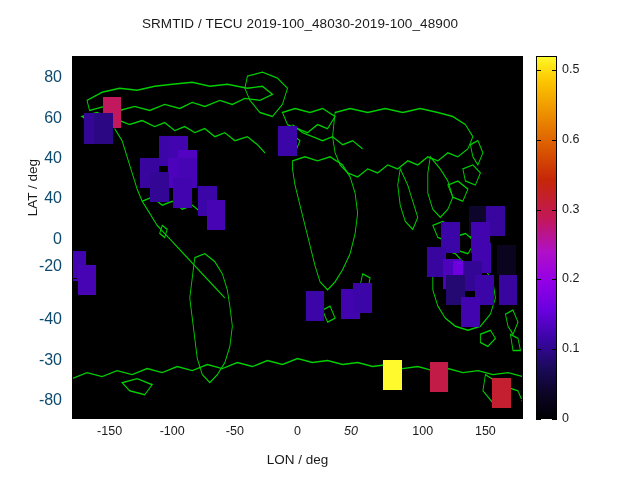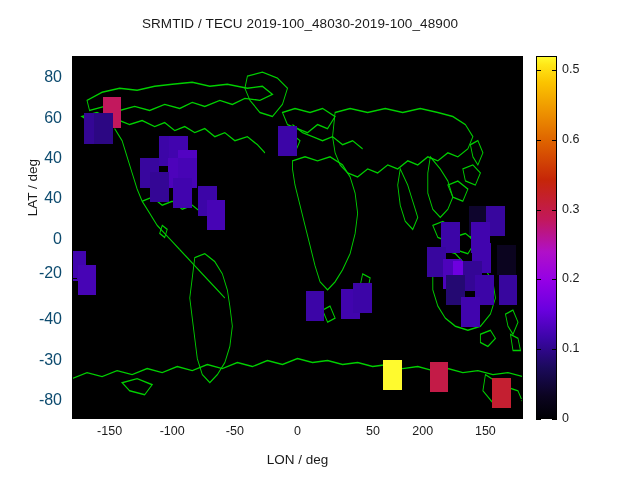--- a/index.html
+++ b/index.html
@@ -177,45 +177,45 @@
     <div class="tickmark" style="left: 109.583px; top: 56px; width: 1px; height: 5px;"></div>
     <div class="xtick" style="left: 172.222px;">-100</div>
     <div class="tickmark" style="left: 172.222px; top: 414px; width: 1px; height: 5px;"></div>
     <div class="tickmark" style="left: 172.222px; top: 56px; width: 1px; height: 5px;"></div>
     <div class="xtick" style="left: 234.861px;">-50</div>
     <div class="tickmark" style="left: 234.861px; top: 414px; width: 1px; height: 5px;"></div>
     <div class="tickmark" style="left: 234.861px; top: 56px; width: 1px; height: 5px;"></div>
     <div class="xtick" style="left: 297.5px;">0</div>
     <div class="tickmark" style="left: 297.5px; top: 414px; width: 1px; height: 5px;"></div>
     <div class="tickmark" style="left: 297.5px; top: 56px; width: 1px; height: 5px;"></div>
-    <div class="xtick" style="left: 373px;">50</div>
+    <div class="xtick" style="left: 351px; font-style: italic;">50</div>
     <div class="tickmark" style="left: 360.139px; top: 414px; width: 1px; height: 5px;"></div>
     <div class="tickmark" style="left: 360.139px; top: 56px; width: 1px; height: 5px;"></div>
-    <div class="xtick" style="left: 422.778px;">200</div>
+    <div class="xtick" style="left: 422.778px;">100</div>
     <div class="tickmark" style="left: 422.778px; top: 414px; width: 1px; height: 5px;"></div>
     <div class="tickmark" style="left: 422.778px; top: 56px; width: 1px; height: 5px;"></div>
     <div class="xtick" style="left: 485.417px;">150</div>
     <div class="tickmark" style="left: 485.417px; top: 414px; width: 1px; height: 5px;"></div>
     <div class="tickmark" style="left: 485.417px; top: 56px; width: 1px; height: 5px;"></div>
     <div class="ytick" style="top: 76.1667px;">80</div>
     <div class="tickmark" style="left: 72px; top: 76.1667px; width: 5px; height: 1px;"></div>
     <div class="tickmark" style="left: 518px; top: 76.1667px; width: 5px; height: 1px;"></div>
     <div class="ytick" style="top: 116.5px;">60</div>
     <div class="tickmark" style="left: 72px; top: 116.5px; width: 5px; height: 1px;"></div>
     <div class="tickmark" style="left: 518px; top: 116.5px; width: 5px; height: 1px;"></div>
     <div class="ytick" style="top: 156.833px;">40</div>
     <div class="tickmark" style="left: 72px; top: 156.833px; width: 5px; height: 1px;"></div>
     <div class="tickmark" style="left: 518px; top: 156.833px; width: 5px; height: 1px;"></div>
     <div class="ytick" style="top: 197.167px;">40</div>
     <div class="tickmark" style="left: 72px; top: 197.167px; width: 5px; height: 1px;"></div>
     <div class="tickmark" style="left: 518px; top: 197.167px; width: 5px; height: 1px;"></div>
     <div class="ytick" style="top: 237.5px;">0</div>
     <div class="tickmark" style="left: 72px; top: 237.5px; width: 5px; height: 1px;"></div>
     <div class="tickmark" style="left: 518px; top: 237.5px; width: 5px; height: 1px;"></div>
-    <div class="ytick" style="top: 272px;">-20</div>
+    <div class="ytick" style="top: 265px;">-20</div>
     <div class="tickmark" style="left: 72px; top: 277.833px; width: 5px; height: 1px;"></div>
     <div class="tickmark" style="left: 518px; top: 277.833px; width: 5px; height: 1px;"></div>
     <div class="ytick" style="top: 318.167px;">-40</div>
     <div class="tickmark" style="left: 72px; top: 318.167px; width: 5px; height: 1px;"></div>
     <div class="tickmark" style="left: 518px; top: 318.167px; width: 5px; height: 1px;"></div>
     <div class="ytick" style="top: 358.5px;">-30</div>
     <div class="tickmark" style="left: 72px; top: 358.5px; width: 5px; height: 1px;"></div>
     <div class="tickmark" style="left: 518px; top: 358.5px; width: 5px; height: 1px;"></div>
     <div class="ytick" style="top: 398.833px;">-80</div>
     <div class="tickmark" style="left: 72px; top: 398.833px; width: 5px; height: 1px;"></div>

